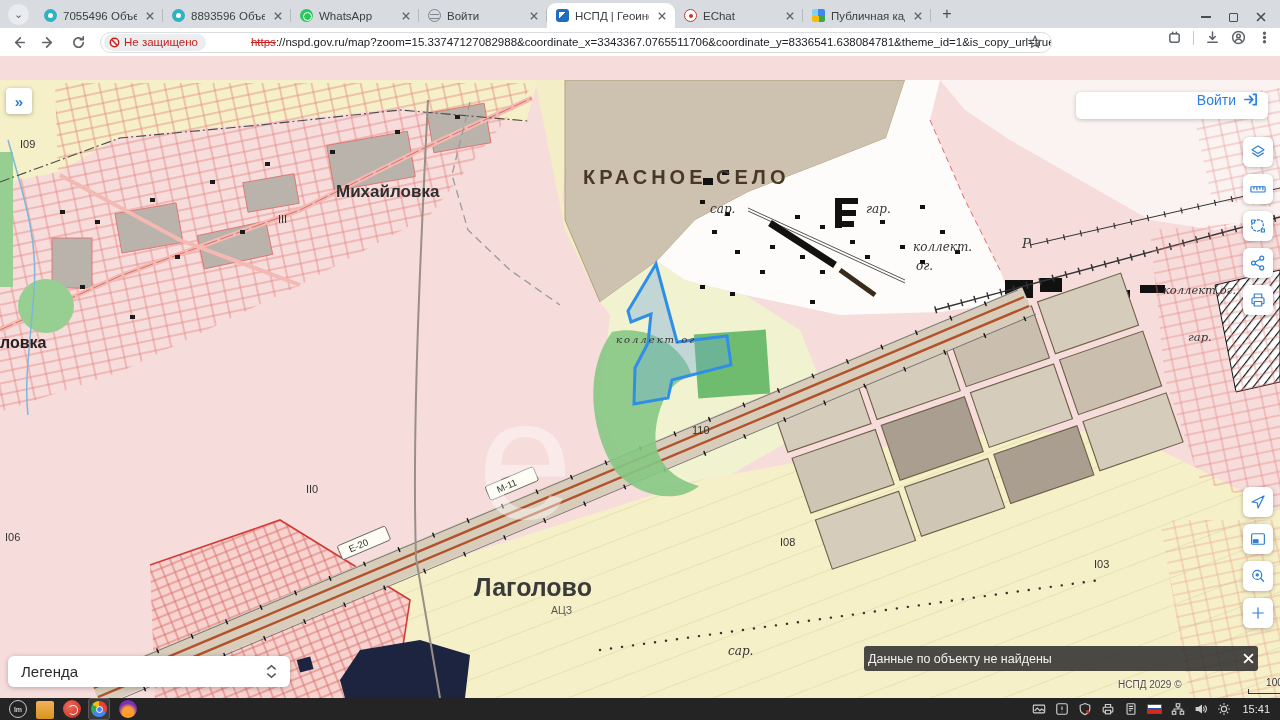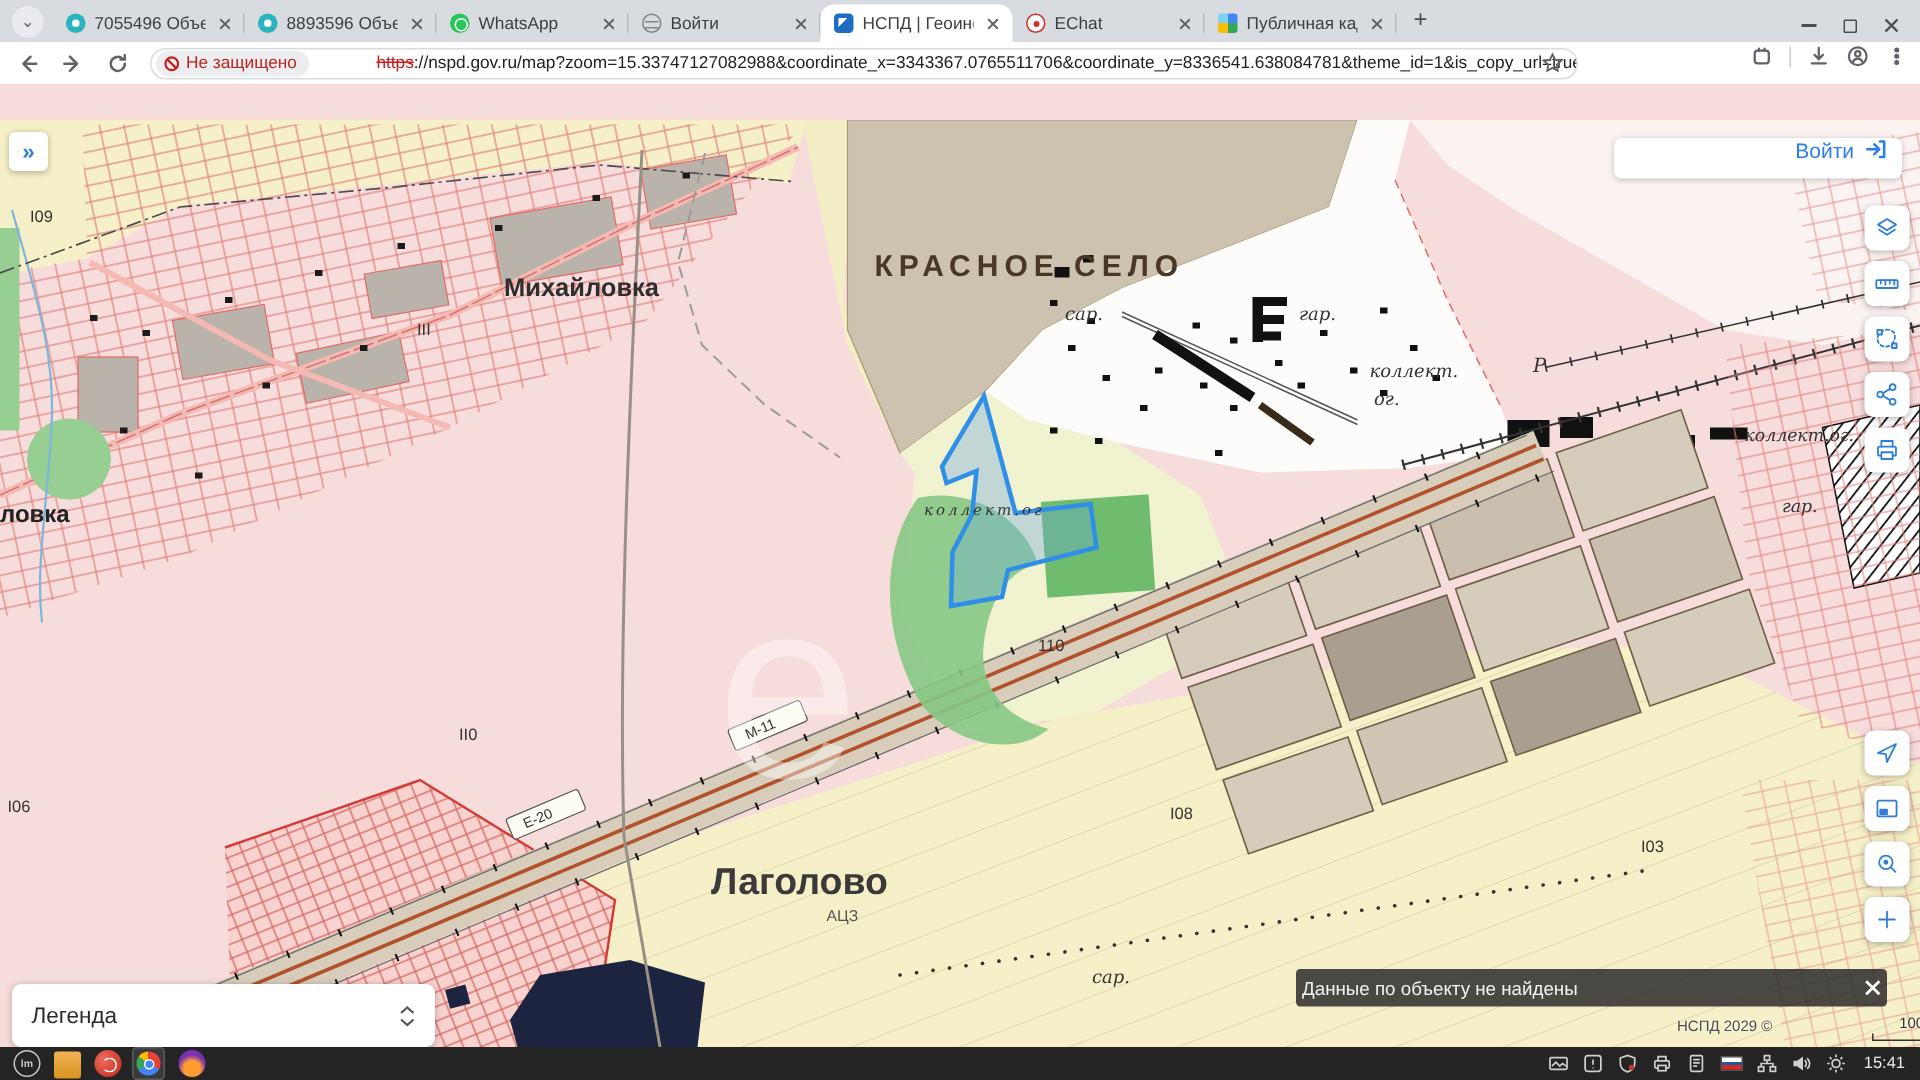--- a/index.html
+++ b/index.html
@@ -56,21 +56,21 @@
   .map { position:absolute; left:0; top:80px; width:1280px; height:618px; }
   .map svg.base { position:absolute; left:0; top:0; }
 
   .mbtn { position:absolute; background:#fff; border-radius:6px; box-shadow:0 1px 4px rgba(0,0,0,.28); display:flex; align-items:center; justify-content:center; }
   .mbtn svg { stroke:#2f7fd6; fill:none; stroke-width:1.6; stroke-linecap:round; stroke-linejoin:round; }
   .expandbtn { left:6px; top:8px; width:26px; height:26px; color:#2f7fd6; font-weight:bold; font-size:15px; border-radius:4px; }
   .loginbar { position:absolute; left:1076px; top:12px; width:192px; height:27px; background:#fff; border-radius:5px; box-shadow:0 1px 4px rgba(0,0,0,.22); display:flex; align-items:flex-start; justify-content:flex-end; gap:7px; padding-right:10px;padding-left:32px; }
   .loginbar span { color:#2b7de9; font-size:14px; }
   .loginbar svg { width:15px; height:15px; stroke:#2b7de9; fill:none; stroke-width:1.8; stroke-linecap:round; stroke-linejoin:round; }
   .rtool { width:30px; height:30px; left:1243px; }
-  .legend { position:absolute; left:8px; top:576px; width:282px; height:42px; background:#fff; border-radius:6px; box-shadow:0 1px 5px rgba(0,0,0,.25); display:flex; align-items:center; padding:0 13px; font-size:15px; color:#2b2b2b; }
+  .legend { position:absolute; left:8px; top:576px; width:282px; height:31px; background:#fff; border-radius:6px; box-shadow:0 1px 5px rgba(0,0,0,.25); display:flex; align-items:center; padding:0 13px; font-size:15px; color:#2b2b2b; }
   .legend .chev { margin-left:auto; display:flex; flex-direction:column; gap:1px; }
   .legend .chev svg { width:11px; height:7px; stroke:#555; fill:none; stroke-width:1.6; }
   .toast { position:absolute; left:864px; top:566px; width:394px; height:25px; background:rgba(42,42,42,.85); border-radius:3px; display:flex; align-items:center; padding:0 4px; color:#f2f2f2; font-size:12.5px; }
   .toast svg { margin-left:auto; width:11px; height:11px; stroke:#fff; stroke-width:1.7; }
   .attrib { position:absolute; left:1118px; top:599px; font-size:10px; color:#4c4c4c; text-shadow:0 0 2px #fff; }
   .scalebar { position:absolute; left:1248px; top:597px; width:64px; font-size:10px; color:#333; text-shadow:0 0 2px #fff; text-align:center; }
   .scalebar .bar { margin-top:1px; height:5px; border-left:1.5px solid #333; border-right:1.5px solid #333; border-bottom:1.5px solid #333; }
 
   
   .taskbar { position:absolute; left:0; top:698px; width:1280px; height:22px; background:#242424; display:flex; align-items:center; }

